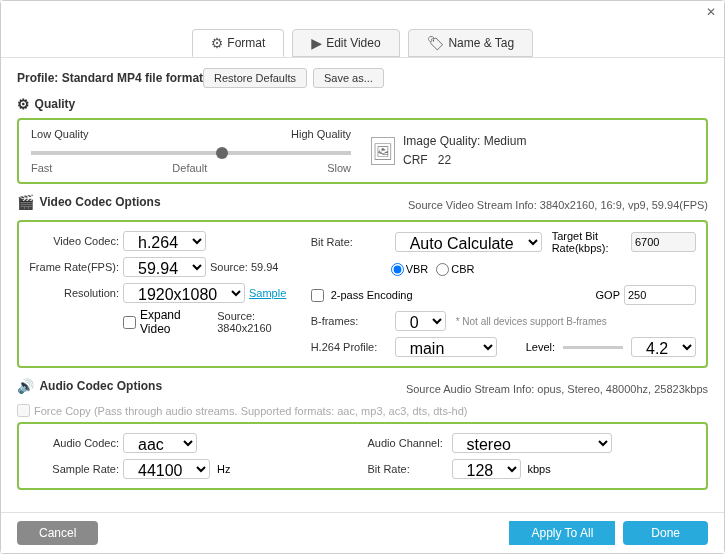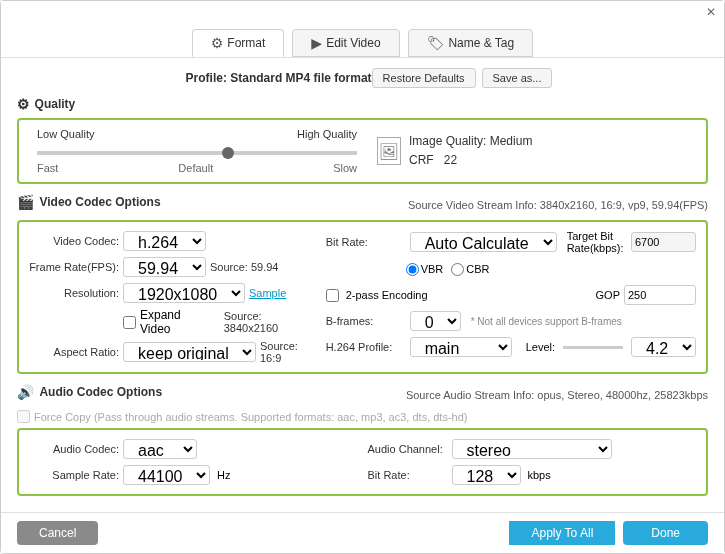--- a/index.html
+++ b/index.html
@@ -67,23 +67,22 @@
       color: #555;
     }
     .content {
       flex: 1;
       padding: 10px 16px;
       overflow-y: auto;
     }
     .profile-row {
       display: flex;
       align-items: center;
-      justify-content: center;
+      justify-content: flex-start;
       margin-bottom: 8px;
-      margin-left: 13px;
     }
     .profile-text {
       font-size: 12px;
       color: #333;
     }
     .profile-text span {
       font-weight: bold;
     }
     .btn-small {
       padding: 3px 10px;
@@ -103,21 +102,21 @@
       font-weight: bold;
       font-size: 12px;
       color: #333;
       margin-bottom: 6px;
     }
     .section-icon { font-size: 14px; }
 
     .quality-box {
       border: 2px solid #8bc34a;
       border-radius: 4px;
-      padding: 8px 18px;
+      padding: 8px 12px;
       margin-bottom: 10px;
       display: flex;
       align-items: center;
       gap: 20px;
     }
     .quality-slider-area {
       flex: 0 0 320px;
     }
     .quality-labels-top {
       display: flex;
@@ -422,29 +421,20 @@
               <option>1920x1080</option>
               <option>3840x2160</option>
               <option>1280x720</option>
             </select>
             <span class="custom-btn">Sample</span>
           </div>
           <div class="form-row" style="padding-left:94px;">
             <input type="checkbox" style="">
             <span>Expand Video</span>
             <span style="margin-left:8px;" class="source-val">Source: 3840x2160</span>
-          </div>
-          <div class="form-row">
-            <span class="form-label">Aspect Ratio:</span>
-            <select class="small-select">
-              <option>keep original</option>
-              <option>4:3</option>
-              <option>16:9</option>
-            </select>
-            <span class="source-val">Source: 16:9</span>
           </div>
         </div>
 
         <div class="codec-right">
           <div class="form-row">
             <span class="form-label-left">Bit Rate:</span>
             <select class="small-select">
               <option>Auto Calculate</option>
               <option>Custom</option>
             </select>
@@ -479,21 +469,21 @@
             </select>
             <span class="note-text" style="margin-left:6px;">* Not all devices support B-frames</span>
           </div>
           <div class="form-row">
             <span class="form-label-left">H.264 Profile:</span>
             <select class="small-select">
               <option>main</option>
               <option>high</option>
               <option>baseline</option>
             </select>
-            <span style="font-size:11px;margin-left:10px;">Level:</span>
+            <span style="font-size:11px;margin-left:25px;">Level:</span>
             <div class="mini-slider" style="margin:0 4px;"></div>
             <select class="small-select">
               <option>4.2</option>
               <option>4.0</option>
               <option>5.0</option>
             </select>
           </div>
         </div>
       </div>
     </div>

